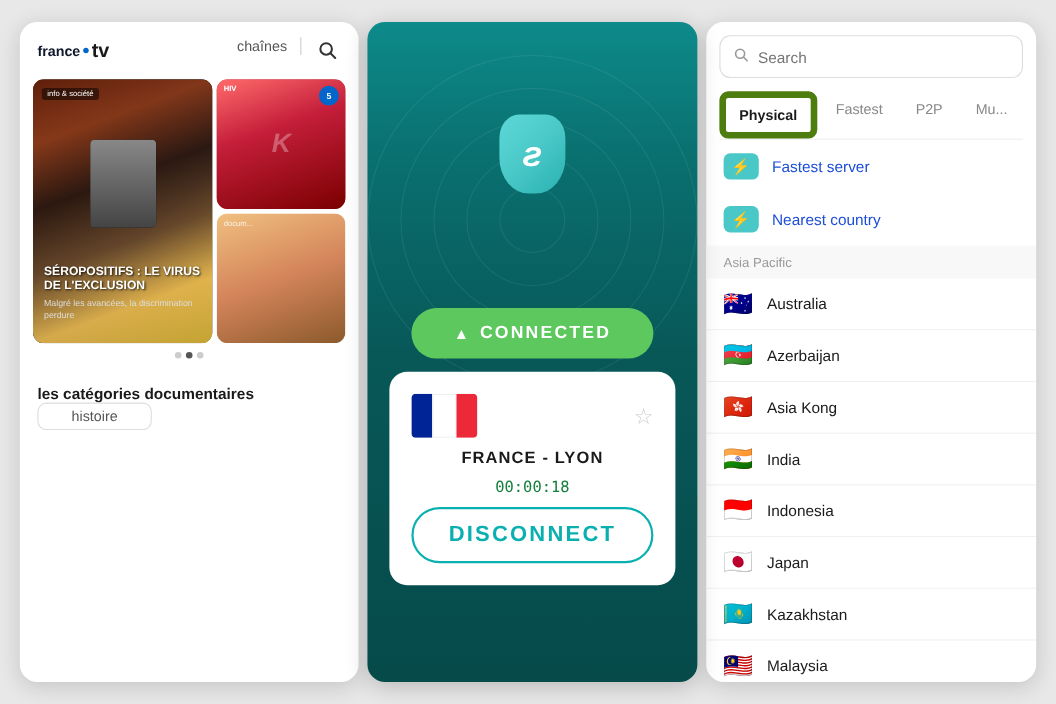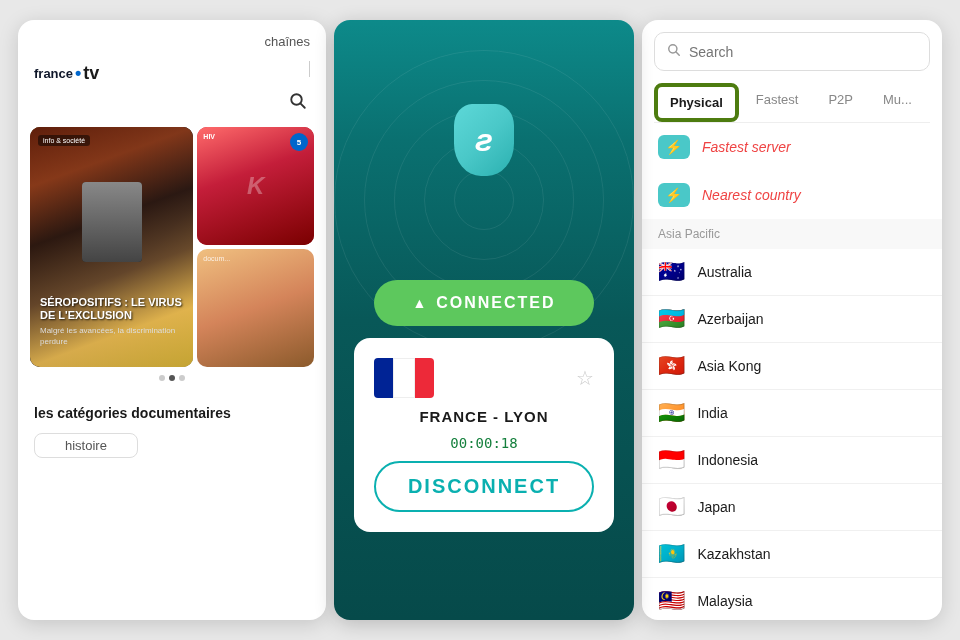--- a/index.html
+++ b/index.html
@@ -58,23 +58,22 @@
     }
 
     .france-logo-tv {
       font-size: 18px;
       font-weight: 700;
       color: #1a1a1a;
     }
 
     .france-nav {
       display: flex;
-      align-items: flex-end;
+      align-items: flex-start;
       gap: 12px;
-      flex-direction: column;
     }
 
     .france-chains {
       font-size: 13px;
       color: #555;
     }
 
     .divider-v {
       width: 1px;
       height: 16px;
@@ -211,21 +210,20 @@
     }
 
     .categories-section {
       padding: 16px;
     }
 
     .categories-title {
       font-size: 14px;
       font-weight: 700;
       color: #1a1a1a;
-      margin-bottom: 12px;
     }
 
     .category-pill {
       display: inline-block;
       border: 1px solid #ddd;
       border-radius: 8px;
       padding: 4px 30px;
       font-size: 13px;
       color: #555;
       cursor: pointer;
@@ -467,21 +465,21 @@
       color: #888;
       cursor: pointer;
       border-radius: 8px;
       border: 1px solid transparent;
     }
 
     .server-tab.active {
       background: #fff;
       color: #1a1a1a;
       font-weight: 600;
-      border: 4px solid #4d7c0f;
+      border: 6px solid #4d7c0f;
       text-align: center;
     }
 
     .server-list {
       flex: 1;
       overflow-y: auto;
     }
 
     .server-quick-item {
       display: flex;
@@ -498,22 +496,21 @@
       border-radius: 6px;
       display: flex;
       align-items: center;
       justify-content: center;
       color: #fff;
       font-size: 14px;
     }
 
     .server-item-label {
       font-size: 14px;
-      color: #ef4444;
-      font-style: italic;
+      color: #1d4ed8;
     }
 
     .server-region-header {
       padding: 8px 16px;
       font-size: 12px;
       color: #999;
       background: #f8f8f8;
     }
 
     .server-country-item {

